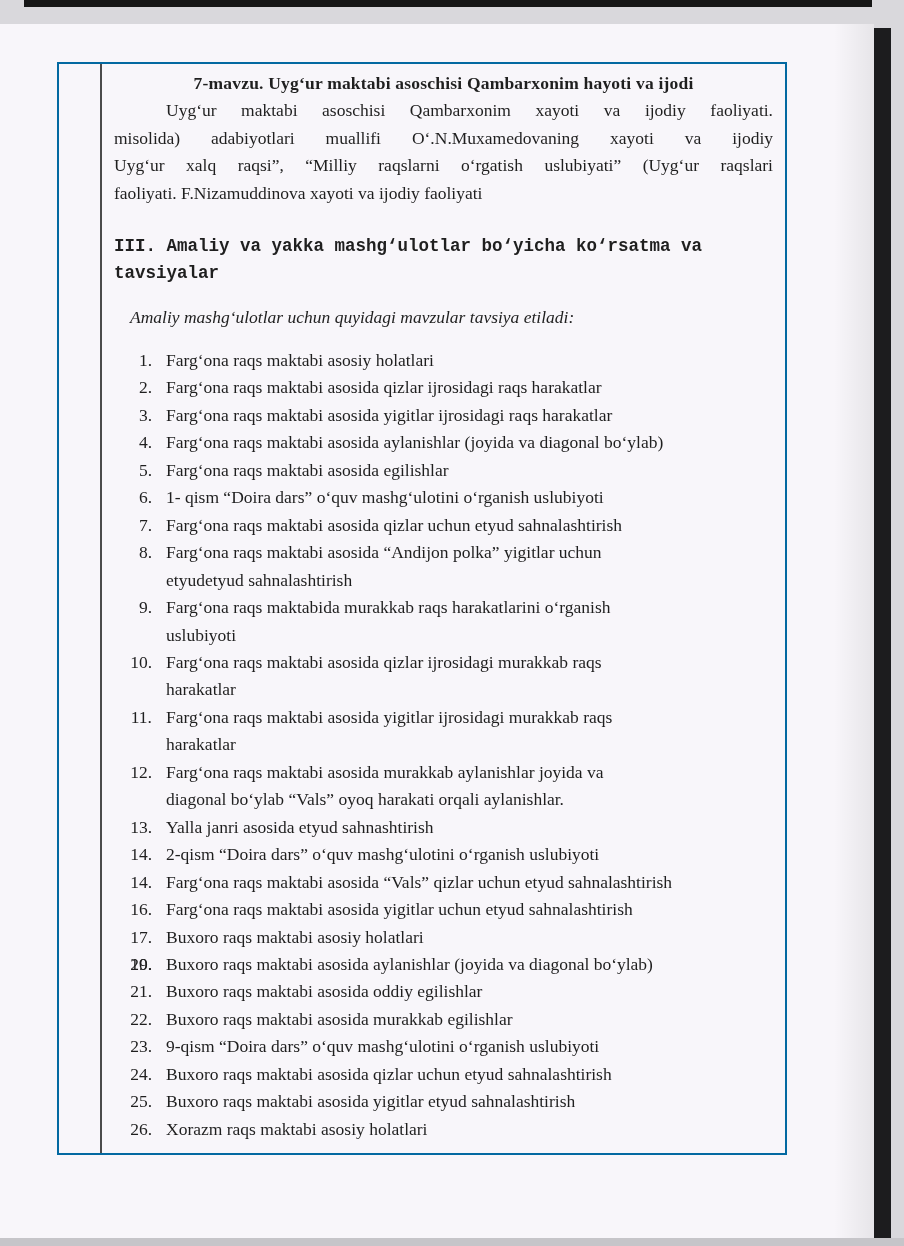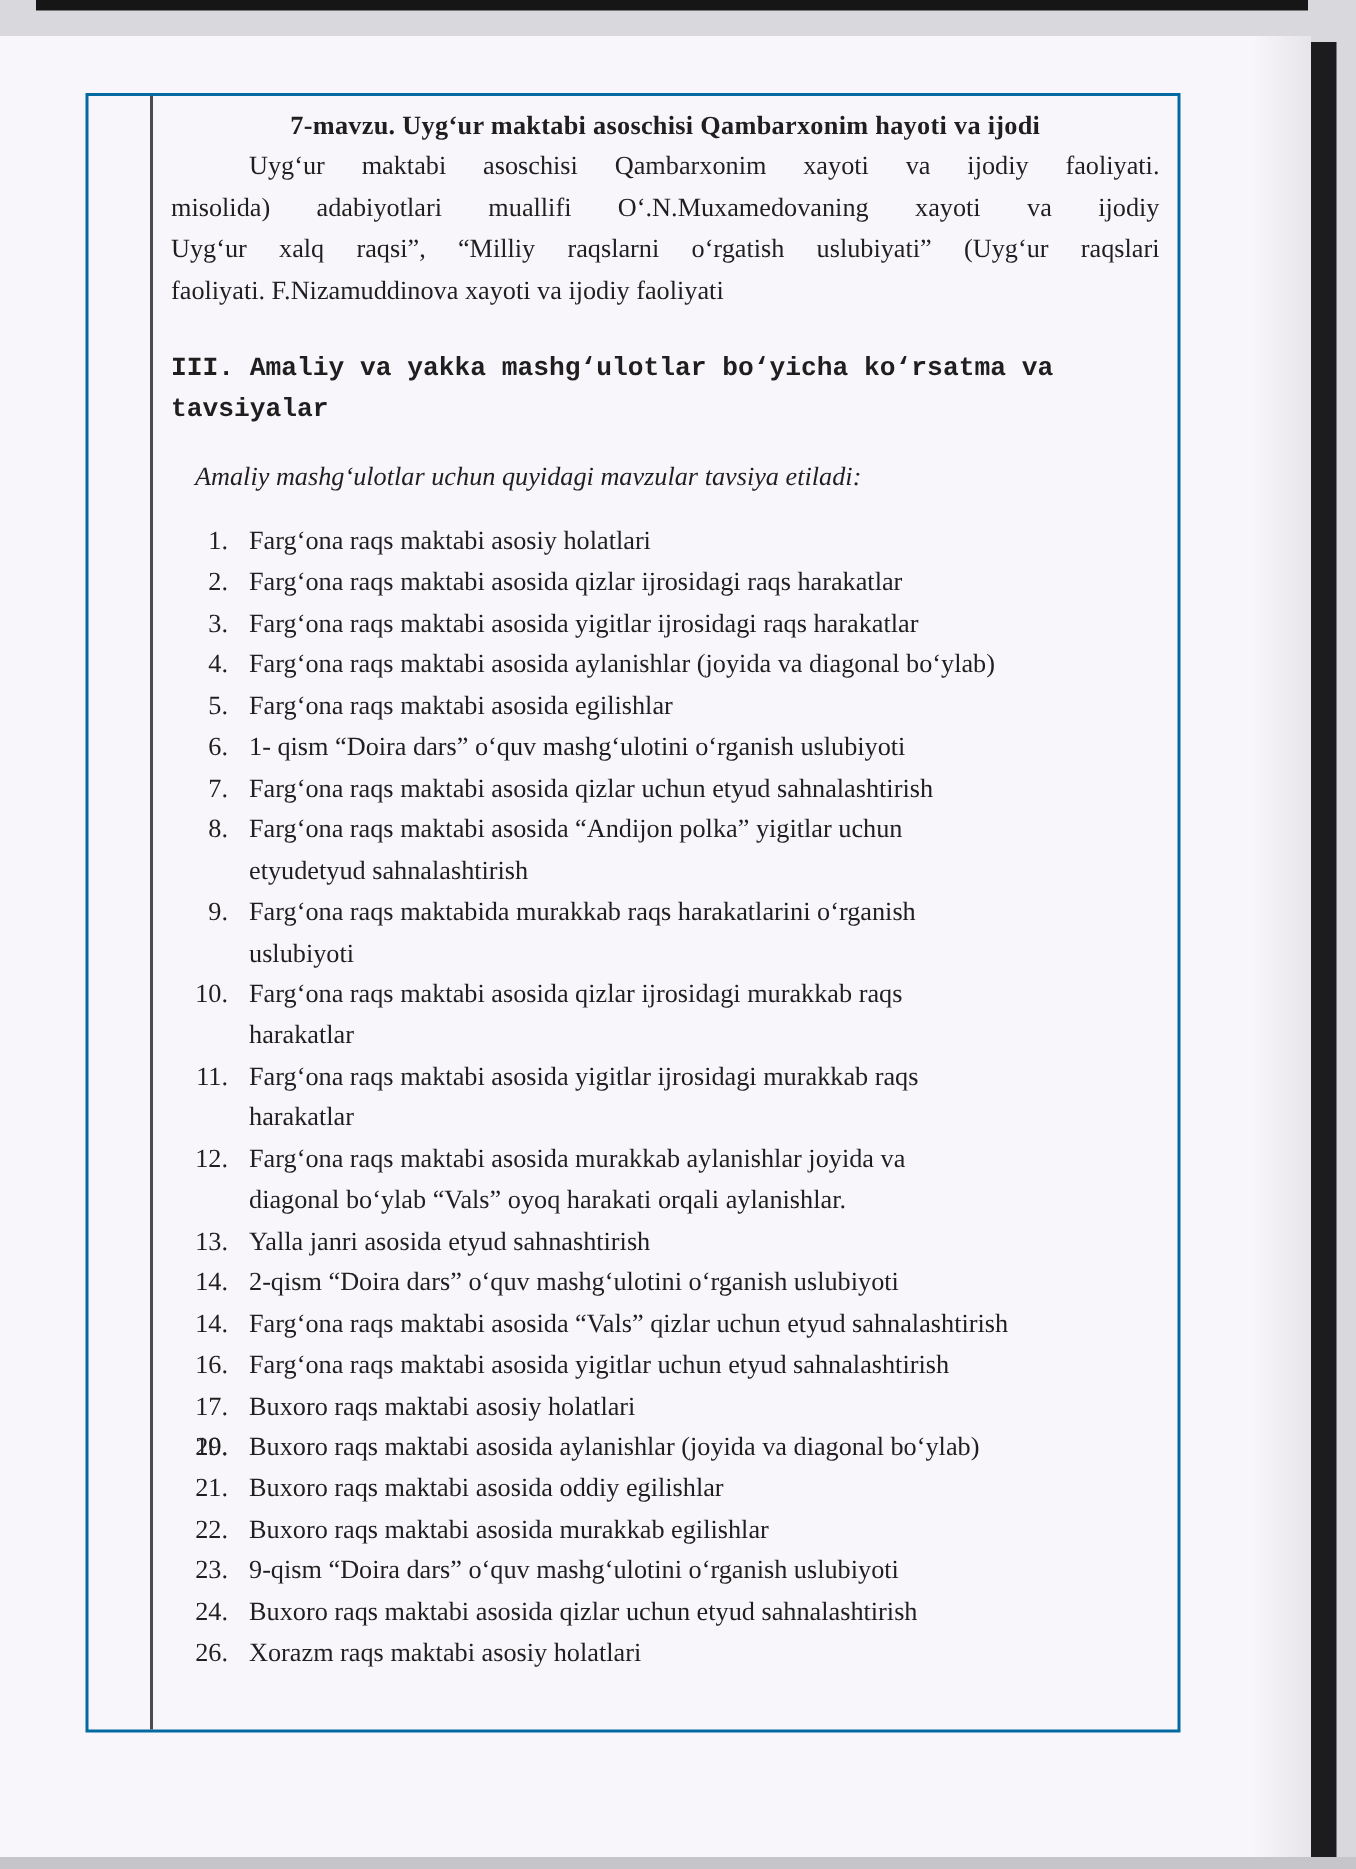--- a/index.html
+++ b/index.html
@@ -117,19 +117,20 @@
           <li><span class="num">14.</span><span class="li-text">2-qism “Doira dars” o‘quv mashg‘ulotini o‘rganish uslubiyoti</span></li>
           <li><span class="num">14.</span><span class="li-text">Farg‘ona raqs maktabi asosida “Vals” qizlar uchun etyud sahnalashtirish</span></li>
           <li><span class="num">16.</span><span class="li-text">Farg‘ona raqs maktabi asosida yigitlar uchun etyud sahnalashtirish</span></li>
           <li><span class="num">17.</span><span class="li-text">Buxoro raqs maktabi asosiy holatlari</span></li>
           <li><span class="num">19.</span></li>
           <li><span class="num">20.</span><span class="li-text">Buxoro raqs maktabi asosida aylanishlar (joyida va diagonal bo‘ylab)</span></li>
           <li><span class="num">21.</span><span class="li-text">Buxoro raqs maktabi asosida oddiy egilishlar</span></li>
           <li><span class="num">22.</span><span class="li-text">Buxoro raqs maktabi asosida murakkab egilishlar</span></li>
           <li><span class="num">23.</span><span class="li-text">9-qism “Doira dars” o‘quv mashg‘ulotini o‘rganish uslubiyoti</span></li>
           <li><span class="num">24.</span><span class="li-text">Buxoro raqs maktabi asosida qizlar uchun etyud sahnalashtirish</span></li>
+          <li><span class="num">25.</span><span class="li-text">Buxoro raqs maktabi asosida yigitlar etyud sahnalashtirish</span></li>
           <li><span class="num">26.</span><span class="li-text">Xorazm raqs maktabi asosiy holatlari</span></li>
         </ol>
     </div>
   </div>
 </div>
 <div class="scan-edge-right"></div>
 <div class="scan-edge-bottom"></div>
 
 </body></html>

